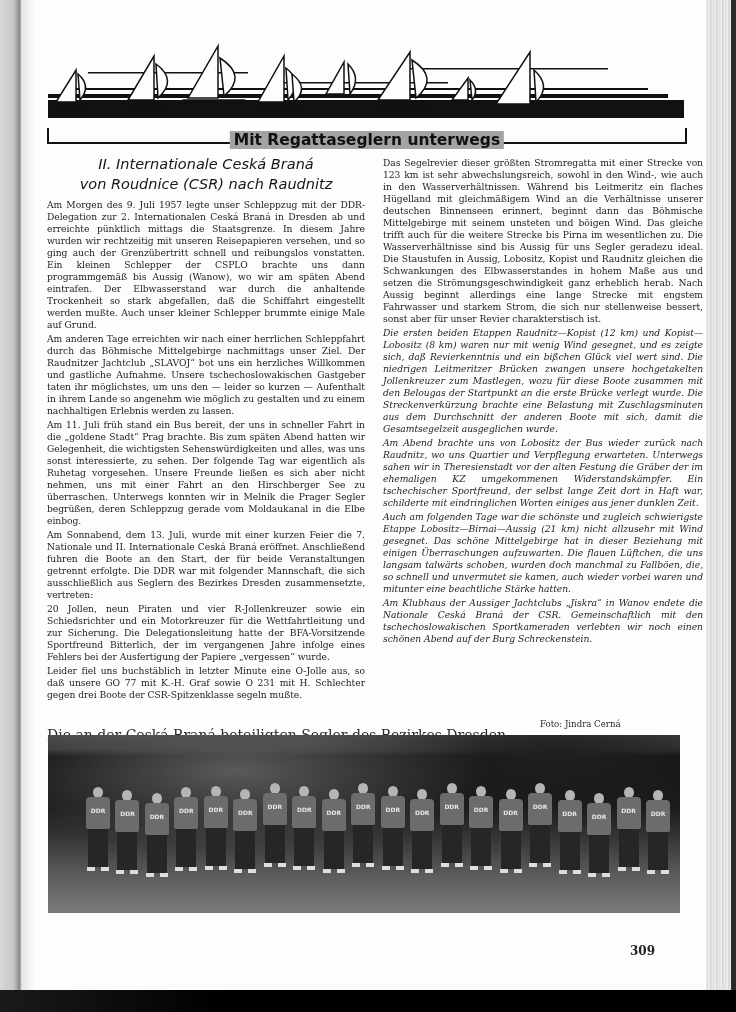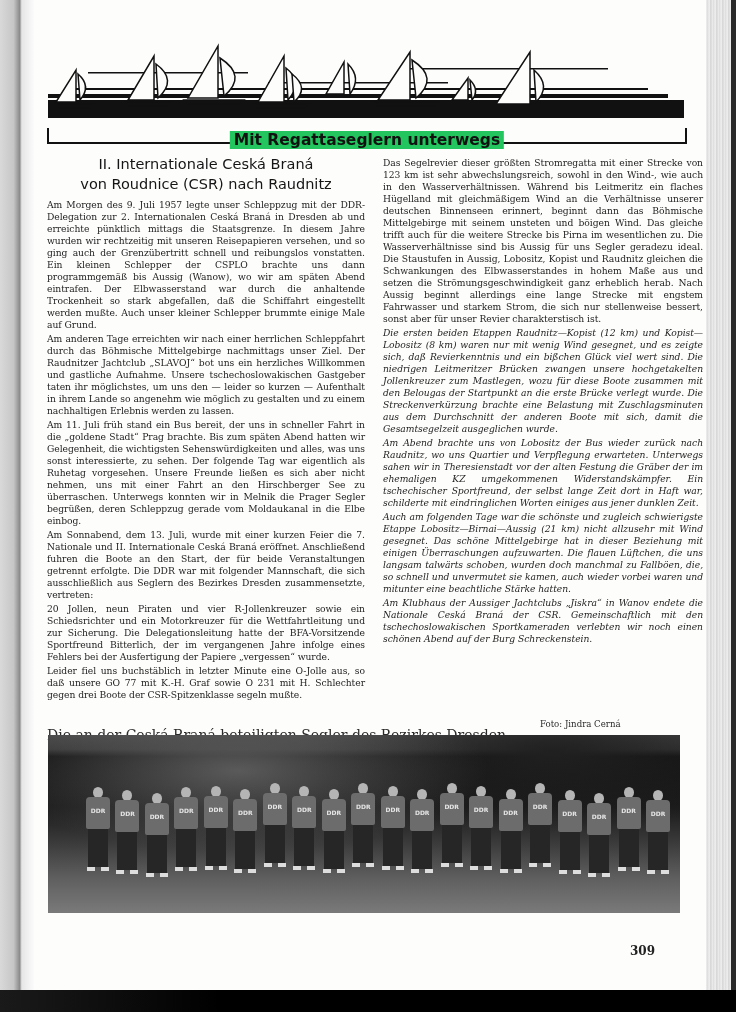--- a/index.html
+++ b/index.html
@@ -29,28 +29,28 @@
 
     .banner { position: absolute; left: 48px; top: 42px; width: 636px; height: 82px; }
     .title-rule {
       position: absolute; left: 47px; top: 128px; width: 640px; height: 18px;
     }
     .title-rule .line { position: absolute; left: 0; right: 0; bottom: 2px; height: 2px; background: #111; }
     .title-rule .tick-l, .title-rule .tick-r { position: absolute; bottom: 2px; width: 2px; height: 16px; background: #111; }
     .title-rule .tick-l { left: 0; } .title-rule .tick-r { right: 0; }
     .title-rule .title {
       position: absolute; left: 50%; transform: translateX(-50%); bottom: -3px;
-      background: #22c55e; padding: 0 4px;
+      background: #a3a3a3; padding: 0 4px;
       font-family: "DejaVu Sans", sans-serif; font-weight: bold; font-size: 15.5px; color: #111;
       white-space: nowrap;
     }
 
     .subtitle {
       position: absolute; left: 47px; top: 154px; width: 318px; text-align: center;
-      font-family: "DejaVu Sans", sans-serif; font-size: 14.5px; line-height: 20px; color: #151515;
+      font-family: "DejaVu Sans", sans-serif; font-style: italic; font-size: 14.5px; line-height: 20px; color: #151515;
     }
     .col {
       position: absolute; font-size: 9.2px; line-height: 12px; text-align: justify; color: #1d1d1d;
       letter-spacing: -0.05px;
     }
     .col p { margin: 0; }
     .col p + p { margin-top: 2px; }
     .col-left { left: 47px; top: 199px; width: 318px; }
     .col-right { left: 383px; top: 157px; width: 320px; }
     .col-right p.gap { margin-top: 2px; font-style: italic; }

